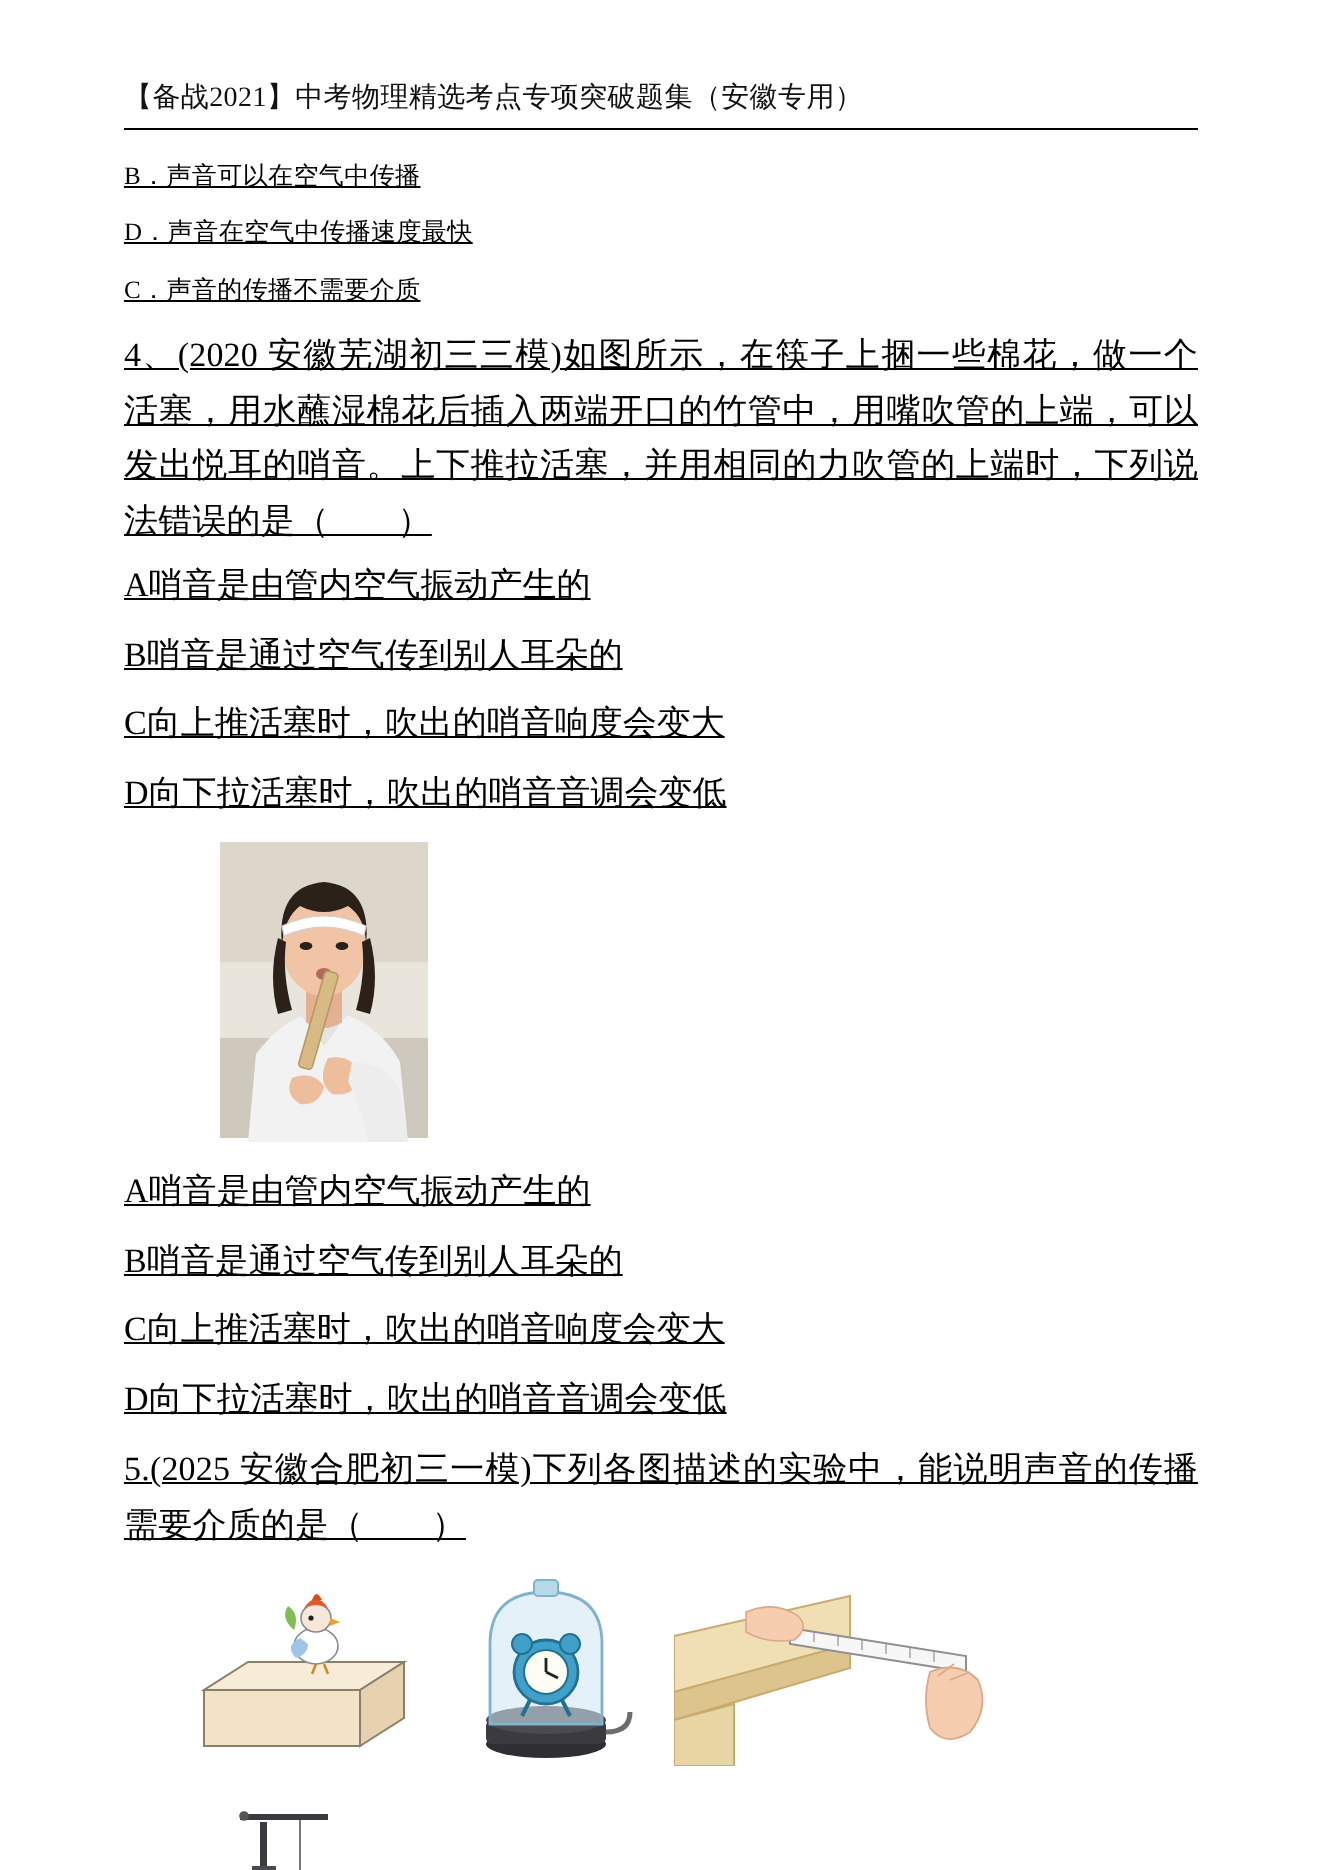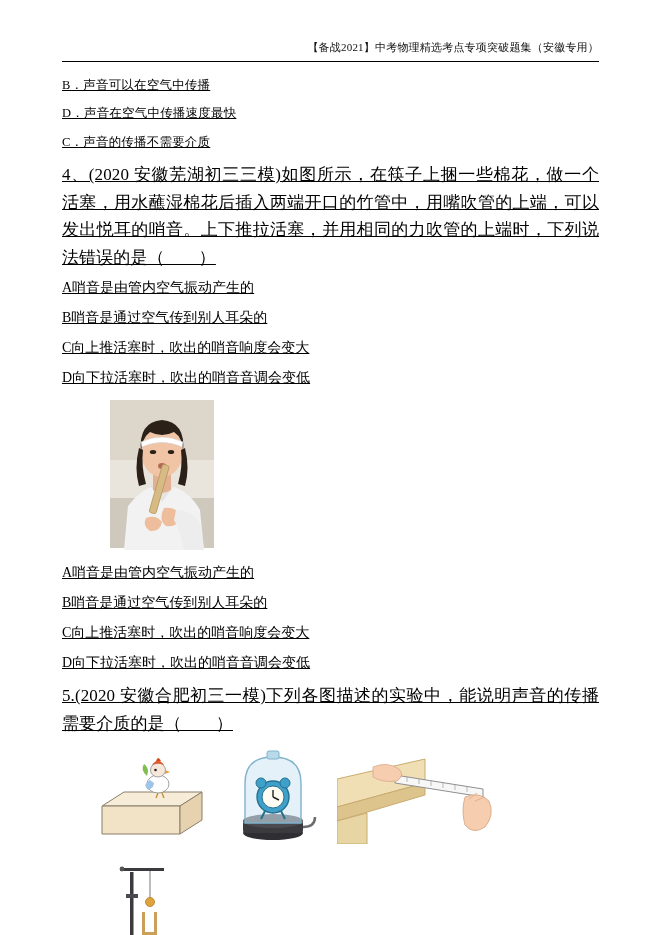--- a/index.html
+++ b/index.html
@@ -16,22 +16,22 @@
   }
   .page {
     position: relative;
     width: 661px;
     height: 935px;
     box-sizing: border-box;
     padding: 0 62px;
   }
   .header {
     margin-top: 40px;
-    text-align: right;
-    font-size: 11px;
+    text-align: left;
+    font-size: 14px;
     letter-spacing: 0.2px;
     padding-bottom: 6px;
     border-bottom: 1.6px solid #000;
     color: #111;
   }
   .body {
     margin-top: 14px;
     text-decoration: underline;
   }
   p.line {
@@ -43,21 +43,21 @@
   p.q {
     margin: 0 0 6px 0;
     font-size: 17px;
     line-height: 1.62;
     text-align: justify;
     text-justify: inter-ideograph;
     letter-spacing: 0.1px;
   }
   p.opt {
     margin: 0 0 9px 0;
-    font-size: 14px;
+    font-size: 17px;
     line-height: 1.5;
   }
   .figure-girl {
     width: 112px;
     height: 152px;
     margin: 10px 0 12px 44px;
     position: relative;
     overflow: hidden;
     background: #ffffff;
   }
@@ -125,21 +125,21 @@
 
         <path d="M70 112 Q86 112 94 126 L98 152 L78 152 Q74 132 68 122 Z" fill="#ededed"></path>
       </svg>
     </div>
 
     <p class="opt">A哨音是由管内空气振动产生的</p>
     <p class="opt">B哨音是通过空气传到别人耳朵的</p>
     <p class="opt">C向上推活塞时，吹出的哨音响度会变大</p>
     <p class="opt">D向下拉活塞时，吹出的哨音音调会变低</p>
 
-    <p class="q">5.(2020 安徽合肥初三一模)下列各图描述的实验中，能说明声音的传播需要介质的是（　　）</p>
+    <p class="q">5.(2025 安徽合肥初三一模)下列各图描述的实验中，能说明声音的传播需要介质的是（　　）</p>
 
     <div class="fig5-row">
 
       <div>
         <svg width="125" height="90" viewBox="0 0 125 90">
 
           <polygon points="18,52 96,52 118,38 40,38" fill="#f6ecd8" stroke="#8a7f6a" stroke-width="1"></polygon>
           <polygon points="18,52 96,52 96,80 18,80" fill="#f3e3c6" stroke="#8a7f6a" stroke-width="1"></polygon>
           <polygon points="96,52 118,38 118,66 96,80" fill="#e6d2ae" stroke="#8a7f6a" stroke-width="1"></polygon>
 

